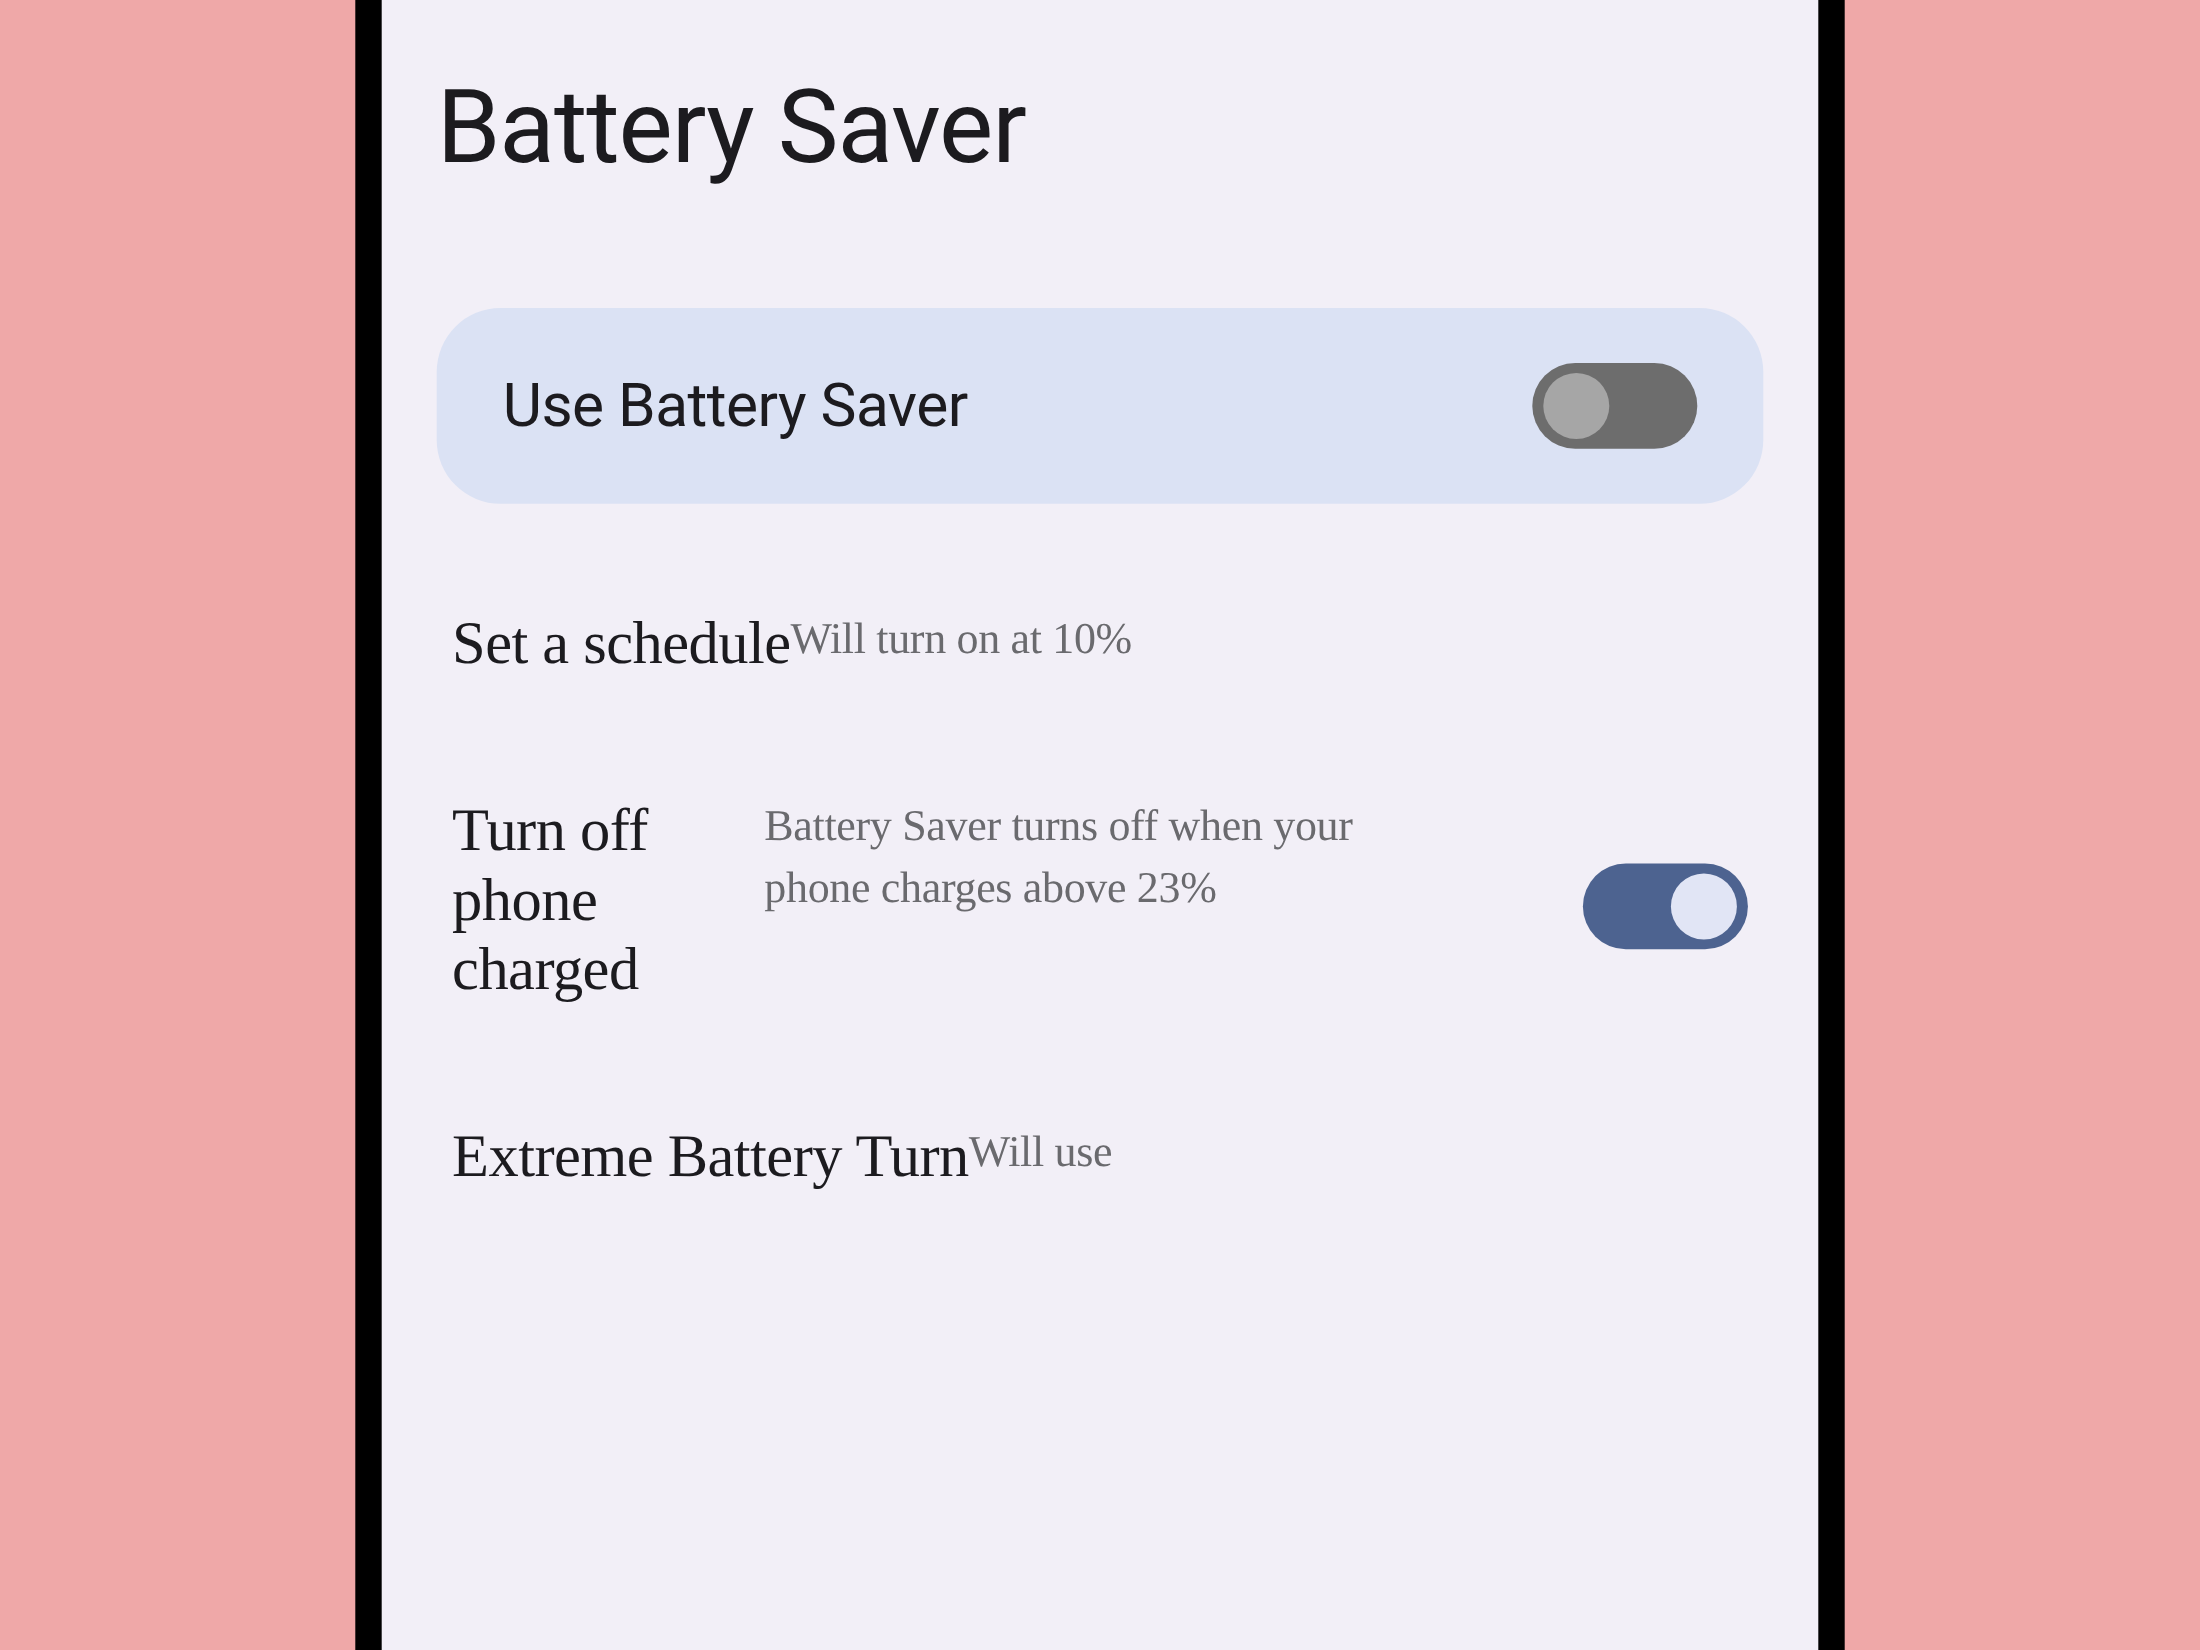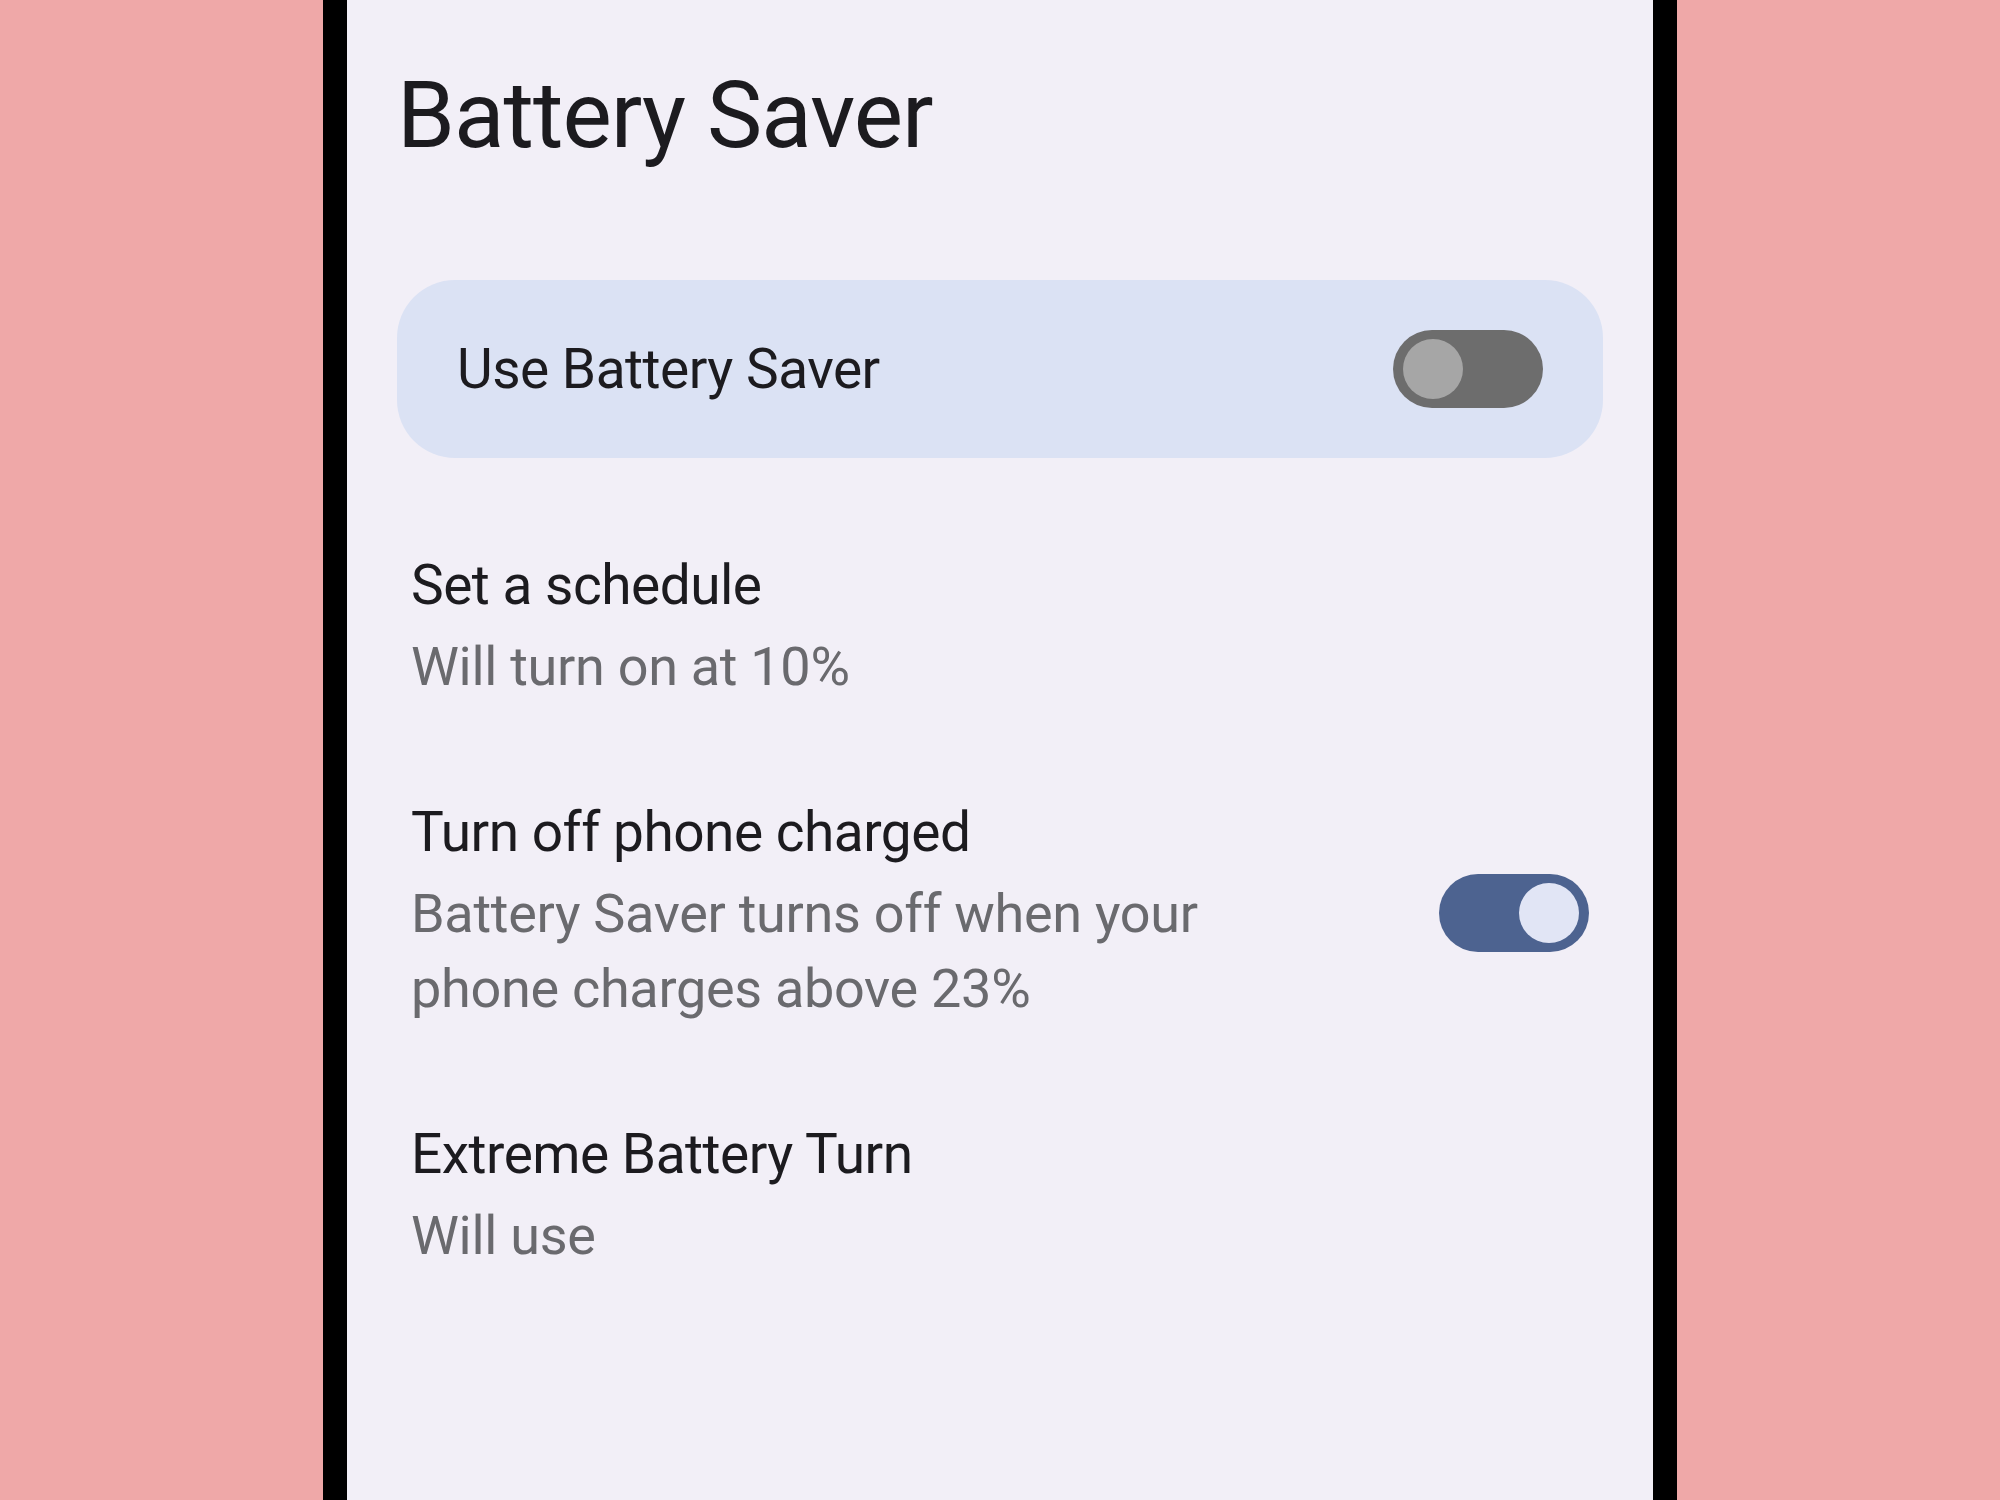--- a/index.html
+++ b/index.html
@@ -87,32 +87,33 @@
     }
     .setting-row {
       display: flex;
       align-items: center;
       justify-content: space-between;
       padding: 0 14px;
       margin-bottom: 95px;
     }
     .setting-text {
       display: flex;
-      flex-direction: column;
+      flex-direction: row;
       max-width: 820px;
+      font-family: Liberation Serif, serif;
     }
     .setting-title {
       font-size: 55px;
       font-weight: 400;
       color: #1c1b1f;
       letter-spacing: -0.5px;
       margin-bottom: 12px;
     }
     .setting-subtitle {
-      font-size: 54px;
+      font-size: 40px;
       font-weight: 400;
       color: #6a6a6e;
       line-height: 1.4;
       letter-spacing: -0.3px;
     }
   </style>
 </head>
 <body>
 
 <div class="phone-frame">

